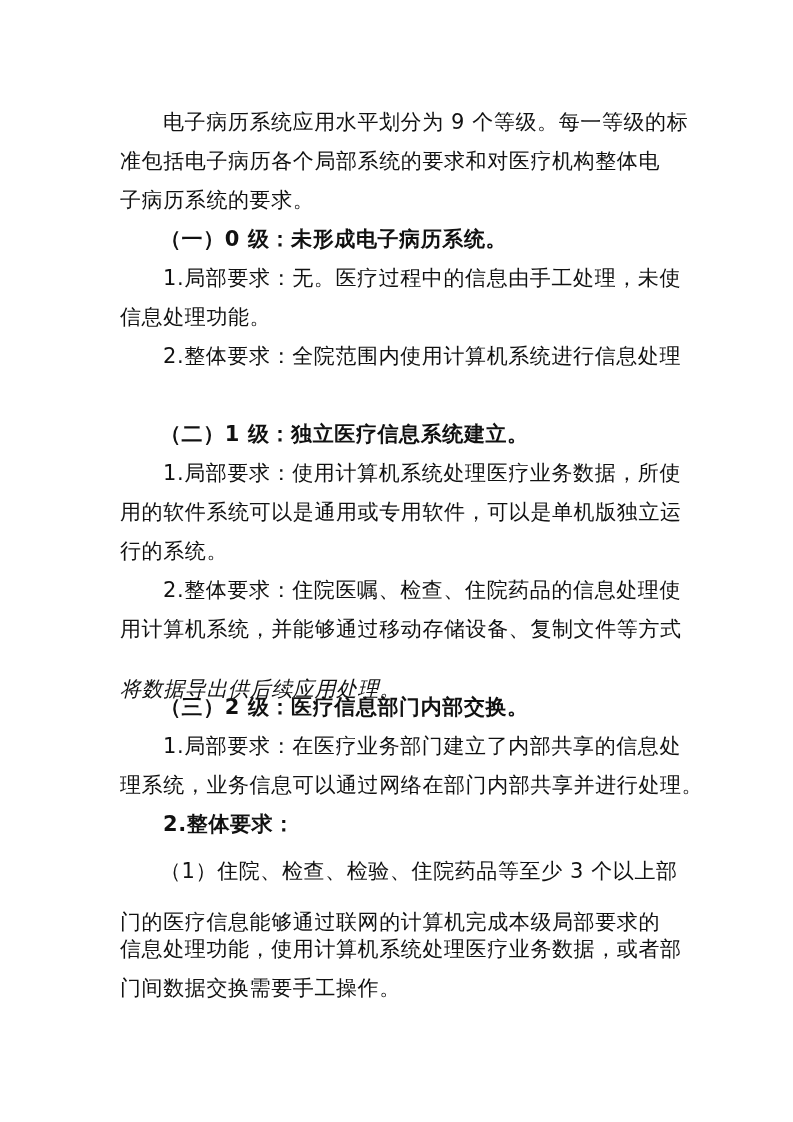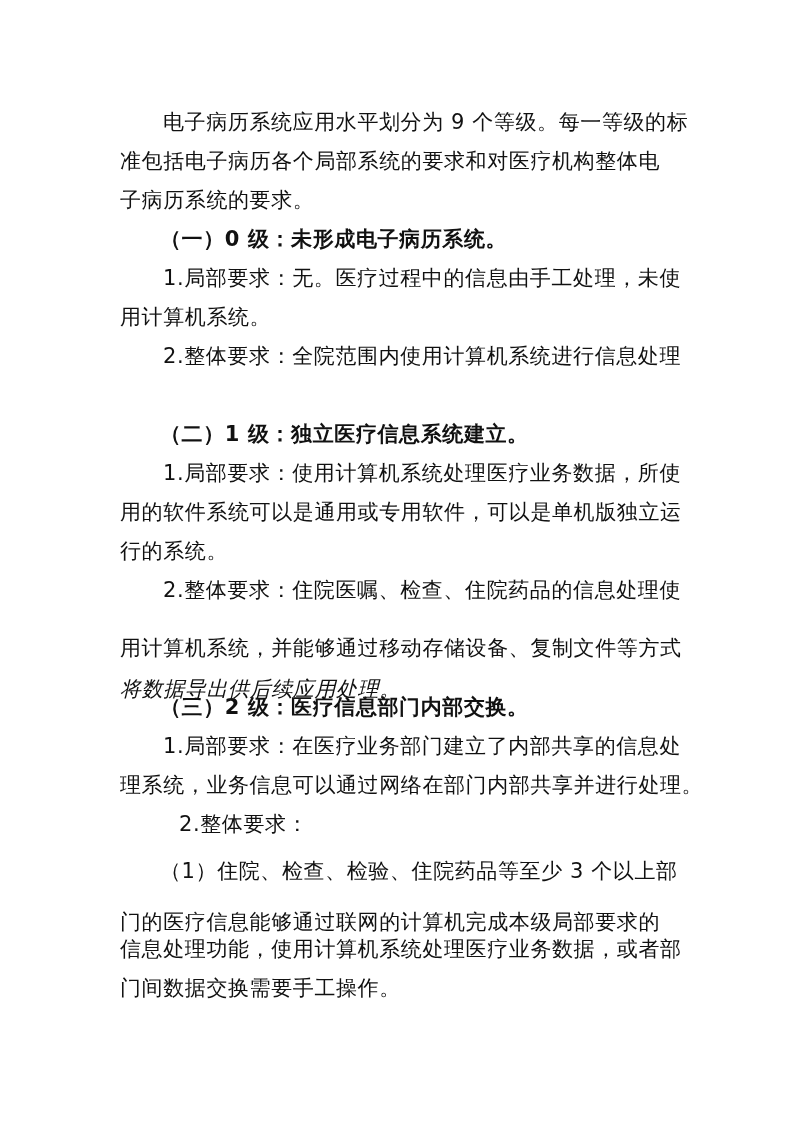--- a/index.html
+++ b/index.html
@@ -11,30 +11,30 @@
 </style>
 </head>
 <body>
 
 <div class="page" id="page">
     <div class="line" style="left: 163px; top: 109px;">电子病历系统应用水平划分为 9 个等级。每一等级的标</div>
     <div class="line" style="left: 120px; top: 148px;">准包括电子病历各个局部系统的要求和对医疗机构整体电</div>
     <div class="line" style="left: 120px; top: 187px;">子病历系统的要求。</div>
     <div class="line bold" style="left: 160px; top: 226px;">（一）0 级：未形成电子病历系统。</div>
     <div class="line" style="left: 163px; top: 265px;">1.局部要求：无。医疗过程中的信息由手工处理，未使</div>
-    <div class="line" style="left: 120px; top: 304px;">用计算机系统。</div>
+    <div class="line" style="left: 120px; top: 304px;">信息处理功能。</div>
     <div class="line" style="left: 163px; top: 343px;">2.整体要求：全院范围内使用计算机系统进行信息处理</div>
     <div class="line bold" style="left: 160px; top: 421px;">（二）1 级：独立医疗信息系统建立。</div>
     <div class="line" style="left: 163px; top: 460px;">1.局部要求：使用计算机系统处理医疗业务数据，所使</div>
     <div class="line" style="left: 120px; top: 499px;">用的软件系统可以是通用或专用软件，可以是单机版独立运</div>
     <div class="line" style="left: 120px; top: 538px;">行的系统。</div>
     <div class="line" style="left: 163px; top: 577px;">2.整体要求：住院医嘱、检查、住院药品的信息处理使</div>
-    <div class="line" style="left: 120px; top: 616px; margin-top: 19px;">用计算机系统，并能够通过移动存储设备、复制文件等方式</div>
+    <div class="line" style="left: 120px; top: 616px;">用计算机系统，并能够通过移动存储设备、复制文件等方式</div>
     <div class="line" style="left: 120px; top: 676px; font-style: italic;">将数据导出供后续应用处理。</div>
     <div class="line bold" style="left: 160px; top: 694px;">（三）2 级：医疗信息部门内部交换。</div>
     <div class="line" style="left: 163px; top: 733px;">1.局部要求：在医疗业务部门建立了内部共享的信息处</div>
     <div class="line" style="left: 120px; top: 772px;">理系统，业务信息可以通过网络在部门内部共享并进行处理。</div>
-    <div class="line" style="left: 179px; top: 811px;">2.整体要求：</div>
+    <div class="line" style="left: 163px; top: 811px; font-weight: bold;">2.整体要求：</div>
     <div class="line" style="left: 160px; top: 858px;">（1）住院、检查、检验、住院药品等至少 3 个以上部</div>
     <div class="line" style="left: 120px; top: 897px; margin-top: 12px;">门的医疗信息能够通过联网的计算机完成本级局部要求的</div>
     <div class="line" style="left: 120px; top: 936px;">信息处理功能，使用计算机系统处理医疗业务数据，或者部</div>
     <div class="line" style="left: 120px; top: 975px;">门间数据交换需要手工操作。</div>
   </div>
 
 </body></html>

